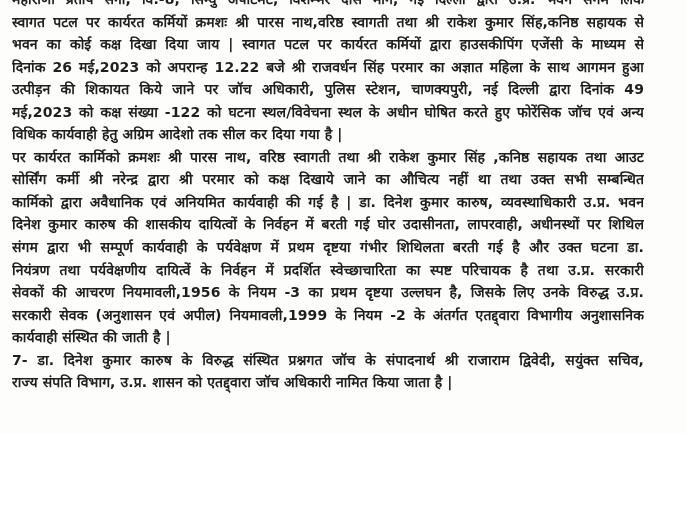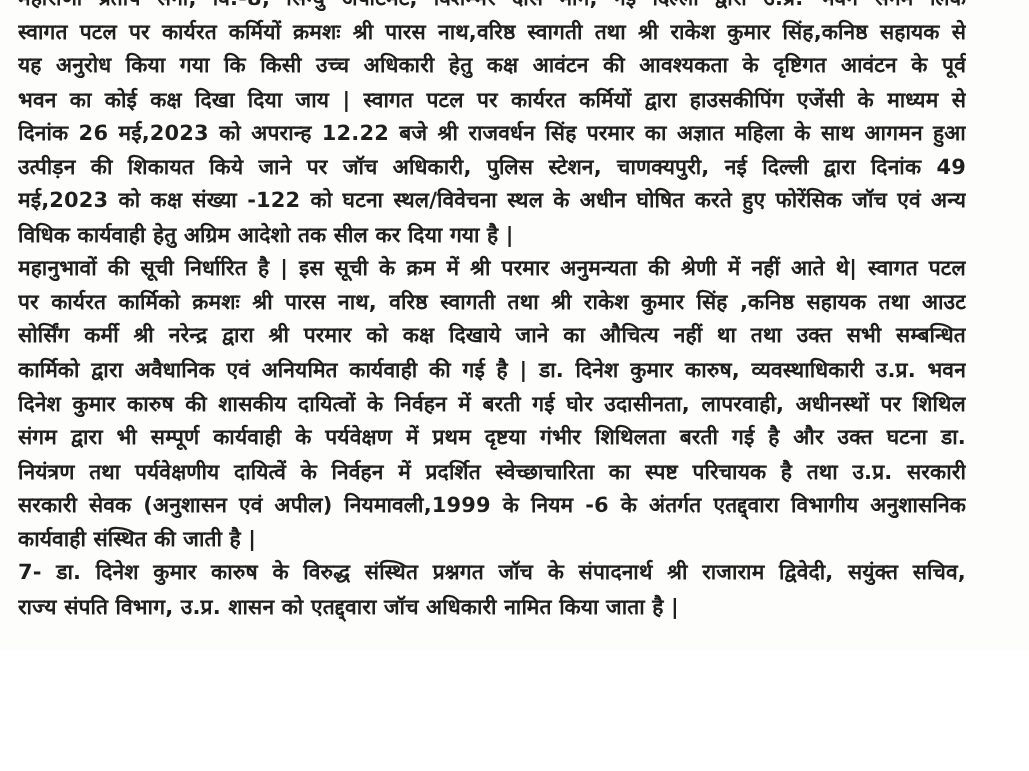--- a/index.html
+++ b/index.html
@@ -40,36 +40,35 @@
   }
 </style>
 </head>
 <body>
 
 <div class="page" style="background: rgb(253, 253, 252);">
   <div class="text-block" id="text-block" style="color: rgb(31, 31, 31);">
       <div class="para">
         <div class="line">महाराणा प्रताप सेना, वि.-8, सिन्धु अपार्टमेंट, विशम्भर दास मार्ग, नई दिल्ली द्वारा उ.प्र. भवन संगम लिंक</div>
         <div class="line">स्वागत पटल पर कार्यरत कर्मियों क्रमशः श्री पारस नाथ,वरिष्ठ स्वागती तथा श्री राकेश कुमार सिंह,कनिष्ठ सहायक से</div>
-        <div class="line">यह अनुरोध किया गया कि किसी उच्च अधिकारी हेतु कक्ष आवंटन की आवश्यकता के दृष्टिगत आवंटन के पूर्व</div>
         <div class="line">भवन का कोई कक्ष दिखा दिया जाय | स्वागत पटल पर कार्यरत कर्मियों द्वारा हाउसकीपिंग एजेंसी के माध्यम से</div>
         <div class="line">दिनांक 26 मई,2023 को अपरान्ह 12.22 बजे श्री राजवर्धन सिंह परमार का अज्ञात महिला के साथ आगमन हुआ</div>
         <div class="line">उत्पीड़न की शिकायत किये जाने पर जॉच अधिकारी, पुलिस स्टेशन, चाणक्यपुरी, नई दिल्ली द्वारा दिनांक 49</div>
         <div class="line">मई,2023  को कक्ष संख्या -122 को घटना स्थल/विवेचना स्थल के अधीन घोषित करते हुए फोरेंसिक जॉच एवं अन्य</div>
         <div class="line para-end">विधिक कार्यवाही हेतु अग्रिम आदेशो तक सील कर दिया गया है |</div>
       </div>
       <div class="para">
-        <div class="line">महानुभावों की सूची निर्धारित है | इस सूची के क्रम में श्री परमार अनुमन्यता की श्रेणी में नहीं आते थे| स्वागत पटल</div>
         <div class="line">पर कार्यरत कार्मिको क्रमशः श्री पारस नाथ, वरिष्ठ स्वागती तथा श्री राकेश कुमार सिंह ,कनिष्ठ सहायक तथा आउट</div>
         <div class="line">सोर्सिंग कर्मी श्री नरेन्द्र  द्वारा श्री परमार को कक्ष दिखाये जाने का औचित्य नहीं था तथा उक्त सभी सम्बन्धित</div>
         <div class="line">कार्मिको द्वारा अवैधानिक एवं अनियमित कार्यवाही की गई है | डा. दिनेश कुमार कारुष, व्यवस्थाधिकारी उ.प्र. भवन</div>
         <div class="line">दिनेश कुमार कारुष की शासकीय दायित्वों के निर्वहन में बरती गई घोर उदासीनता, लापरवाही, अधीनस्थों पर शिथिल</div>
         <div class="line">संगम द्वारा भी सम्पूर्ण कार्यवाही के पर्यवेक्षण में प्रथम दृष्टया गंभीर शिथिलता बरती गई है और उक्त घटना डा.</div>
         <div class="line">नियंत्रण तथा पर्यवेक्षणीय दायित्वें के निर्वहन में प्रदर्शित स्वेच्छाचारिता का स्पष्ट परिचायक है तथा उ.प्र. सरकारी</div>
-        <div class="line">सरकारी सेवक (अनुशासन एवं अपील) नियमावली,1999 के नियम -6 के अंतर्गत एतद्द्वारा विभागीय अनुशासनिक</div>
+        <div class="line">सेवकों की आचरण नियमावली,1956 के नियम -3 का प्रथम दृष्टया उल्लघन है, जिसके लिए उनके विरुद्ध उ.प्र.</div>
+        <div class="line">सरकारी सेवक (अनुशासन एवं अपील) नियमावली,1999 के नियम -2 के अंतर्गत एतद्द्वारा विभागीय अनुशासनिक</div>
         <div class="line para-end">कार्यवाही संस्थित की जाती है |</div>
       </div>
       <div class="para">
         <div class="line">7- डा. दिनेश कुमार कारुष के विरुद्ध संस्थित प्रश्नगत जॉच के संपादनार्थ श्री राजाराम द्विवेदी, सयुंक्त सचिव,</div>
         <div class="line para-end">राज्य संपति विभाग, उ.प्र. शासन को एतद्द्वारा जॉच अधिकारी नामित किया जाता है |</div>
       </div>
     </div>
 </div>
 
 </body></html>

